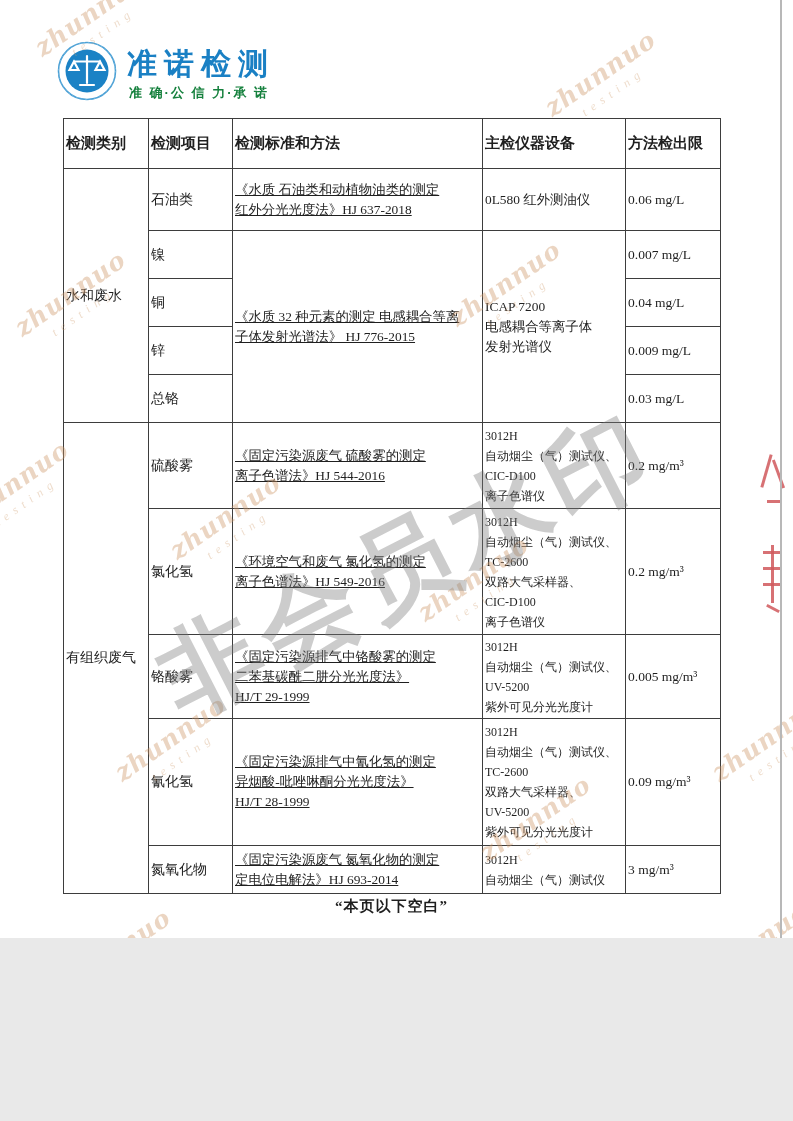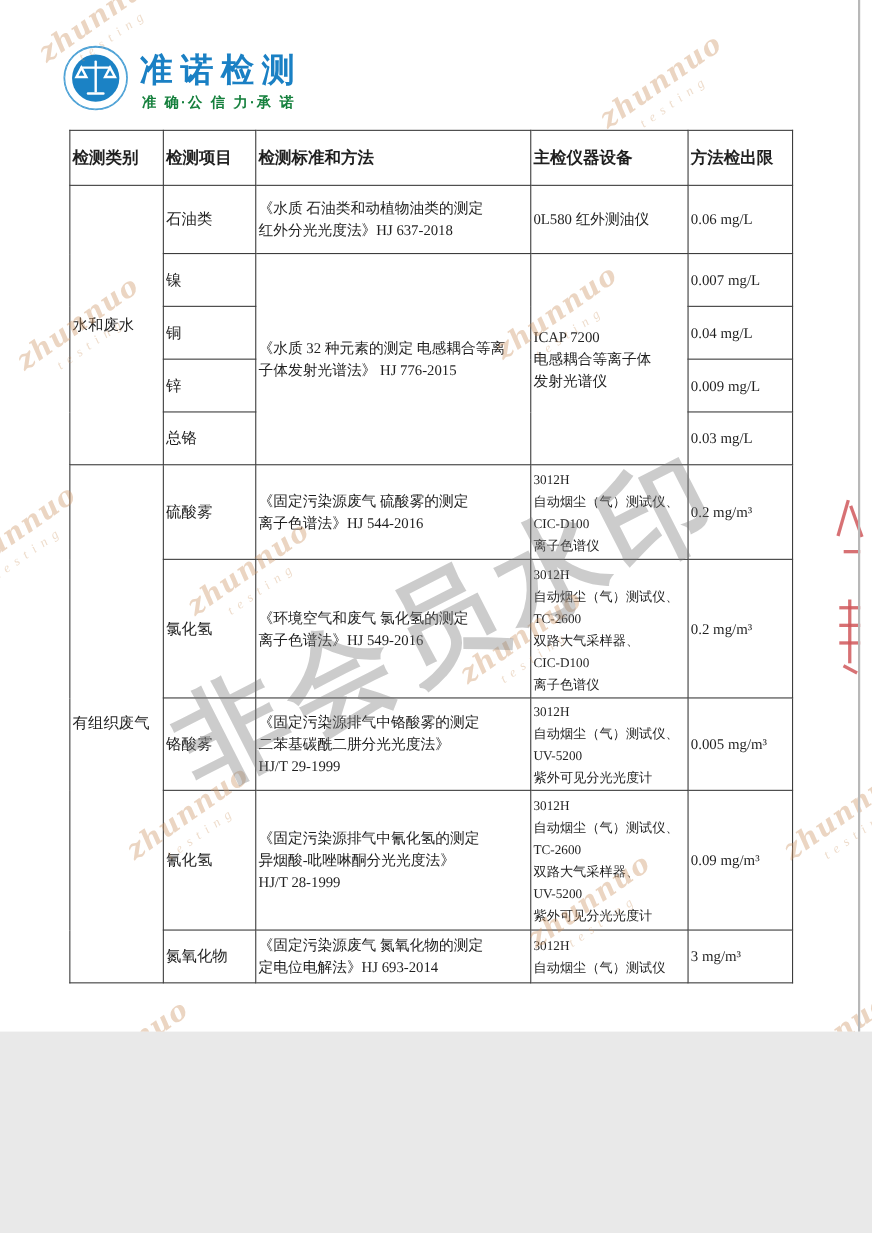--- a/index.html
+++ b/index.html
@@ -30,21 +30,21 @@
     position:absolute; left:63px; top:118px; width:657px;
     border-collapse:collapse; table-layout:fixed; z-index:1;
   }
   table.report th, table.report td {
     border:1.5px solid #3d3d3d; text-align:left; vertical-align:middle;
     white-space:pre-line; padding:1px 2px; overflow:hidden;
   }
   table.report th { font-size:15px; font-weight:bold; }
   td.cat  { font-size:14px; }
   td.item { font-size:14px; }
-  td.std  { font-size:13.4px; line-height:20px; }
+  td.std  { font-size:13.4px; line-height:20px;text-decoration:underline; }
   td.inst { font-size:12px;   line-height:20px; }
   td.lim  { font-size:13.5px; }
 
   
   .blank-note {
     position:absolute; left:63px; top:897px; width:657px; text-align:center;
     font-size:15px; font-weight:bold; letter-spacing:1px;
   }
 
   
@@ -189,20 +189,21 @@
       <td class="item">氮氧化物</td>
       <td class="std">《固定污染源废气 氮氧化物的测定
 定电位电解法》HJ 693-2014</td>
       <td class="inst">3012H
 自动烟尘（气）测试仪</td>
       <td class="lim">3 mg/m³</td>
     </tr>
   </tbody>
     </table>
 
+  <div class="blank-note">“本页以下空白”</div>
 
   <div class="wm-layer">
     <div class="wm" style="left:95px;  top:20px">
         <span class="l1">zhunnuo</span>
         <span class="l2">testing</span>
       </div>
     <div class="wm" style="left:605px; top:80px">
         <span class="l1">zhunnuo</span>
         <span class="l2">testing</span>
       </div>

